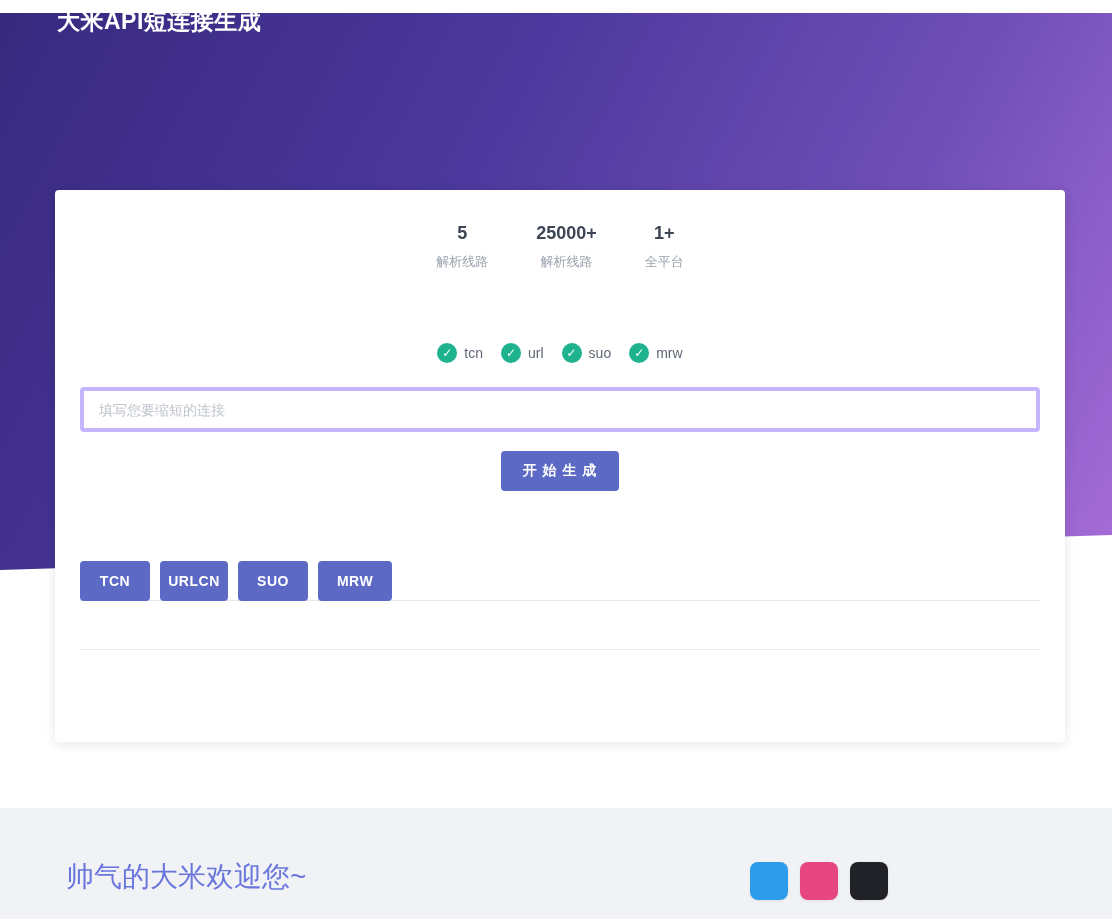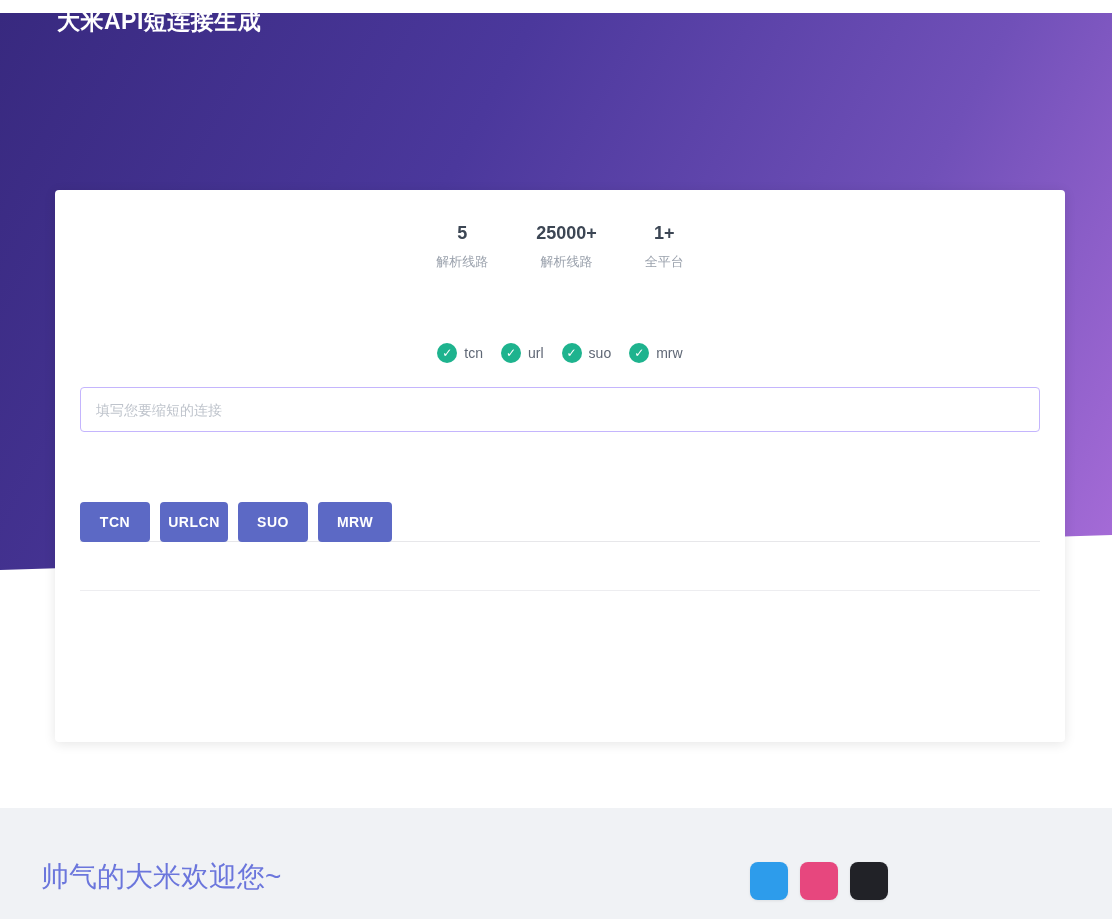--- a/index.html
+++ b/index.html
@@ -88,21 +88,21 @@
     display: inline-block;
   }
   .provider-label {
     font-size: 14px;
     color: #5f6775;
   }
   .input-row { margin: 24px 25px 0 25px; }
   .url-input {
     width: 100%;
     height: 45px;
-    border: 1px solid #c4b5fd;
+    border: 4px solid #c4b5fd;
     border-radius: 4px;
     font-size: 14px;
     padding: 0 15px;
     color: #606266;
     outline: none;
     background: #ffffff;
     font-family: "Liberation Sans", "DejaVu Sans", sans-serif;
   }
   .url-input::placeholder { color: #bfc4cc; }
   .submit-row { text-align: center; margin-top: 19px; }
@@ -152,21 +152,21 @@
   
   .footer {
     position: absolute;
     top: 808px; left: 0;
     width: 1112px; height: 111px;
     background: #f0f2f5;
     z-index: 1;
   }
   .footer-greeting {
     position: absolute;
-    left: 41px; top: 858px;
+    left: 66px; top: 858px;
     font-size: 28px;
     color: #6b76dc;
     z-index: 2;
     white-space: nowrap;
   }
   .social-row {
     position: absolute;
     left: 750px; top: 862px;
     display: flex;
     gap: 12px;
@@ -221,20 +221,23 @@
       <div class="provider">
         <span class="check-circle">✓</span>
         <span class="provider-label">mrw</span>
       </div>
     </div>
 
     <div class="input-row">
       <input class="url-input" type="text" placeholder="填写您要缩短的连接" style="">
     </div>
 
+    <div class="submit-row">
+      <button class="submit-btn">开 始 生 成</button>
+    </div>
 
     <div class="tabs">
       <button class="tab-btn w70">TCN</button>
       <button class="tab-btn w90">URLCN</button>
       <button class="tab-btn w70">SUO</button>
       <button class="tab-btn w74">MRW</button>
     </div>
 
     <hr class="card-divider">
 

